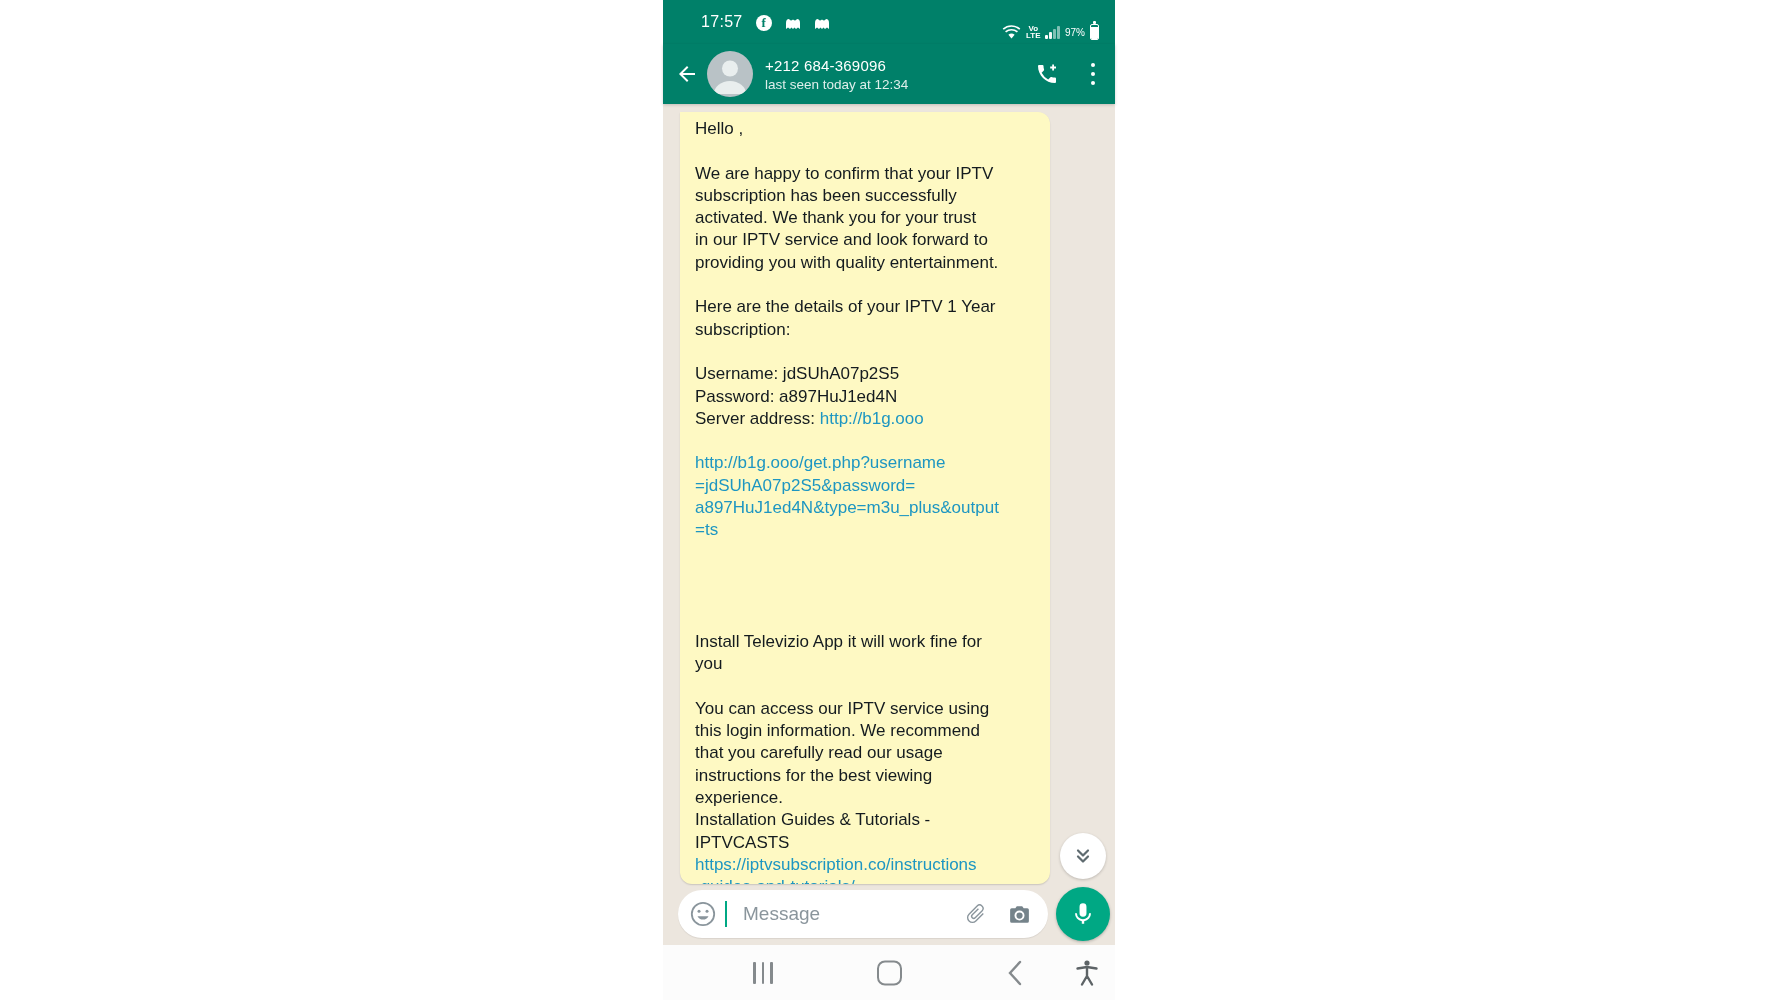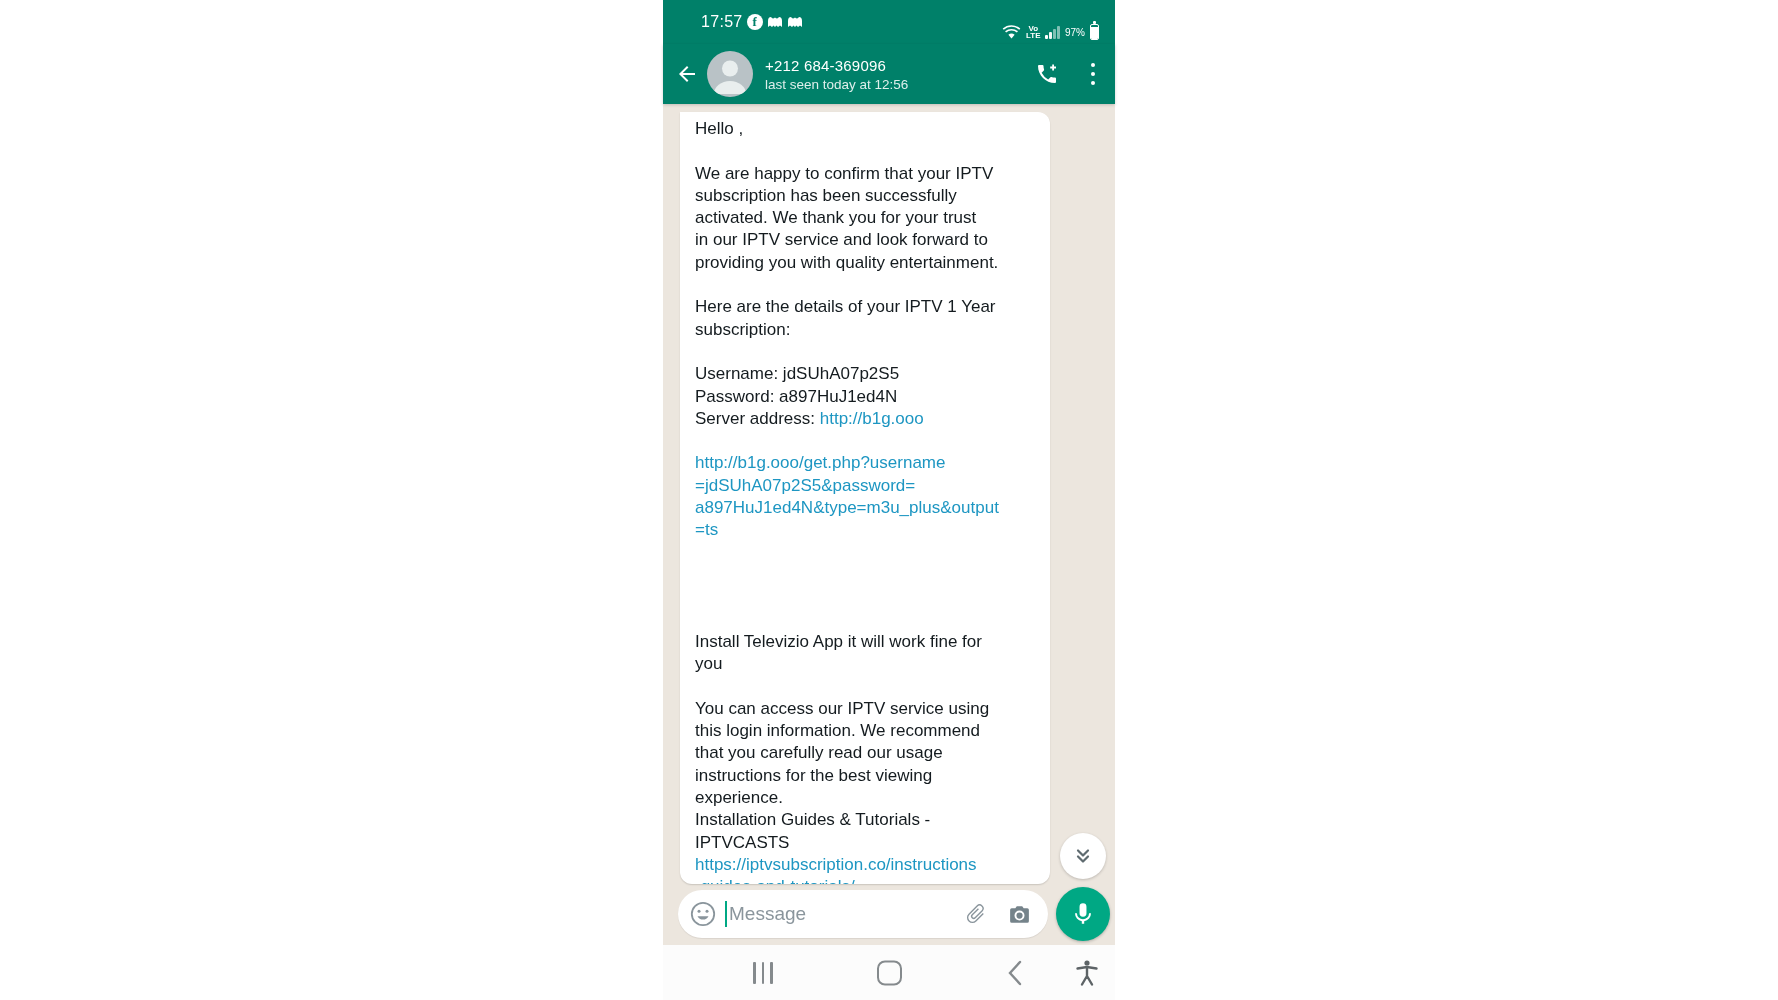--- a/index.html
+++ b/index.html
@@ -15,21 +15,21 @@
   body{width:1778px;height:1000px;position:relative;background:#ffffff;
        font-family:"Liberation Sans", sans-serif;overflow:hidden;}
 
   .phone{position:absolute;left:663px;top:0;width:452px;height:1000px;
          background:var(--wallpaper);}
 
   
   .statusbar{position:absolute;left:0;top:0;width:100%;height:44px;
              background:var(--teal);display:flex;align-items:center;
              padding:0 16px 0 38px;color:#fff;}
-  .sb-left{display:flex;align-items:center;gap:4px;}
+  .sb-left{display:flex;align-items:flex-end;gap:13px;}
   .sb-time{font-size:16px;letter-spacing:.3px;}
   .fb-icon{width:16px;height:16px;border-radius:50%;background:#fff;color:var(--teal);
            font-weight:bold;font-size:13px;line-height:16px;text-align:center;
            font-family:"Liberation Serif",serif;}
   .mask-icon{display:block;}
   .sb-right{margin-left:auto;display:flex;align-items:center;gap:5px;margin-top:20px;}
   .volte{display:flex;flex-direction:column;align-items:center;line-height:7px;
          font-size:8px;font-weight:bold;}
   .sigbars{display:flex;align-items:flex-end;gap:1.5px;height:13px;}
   .sigbars i{display:block;width:2.5px;background:#fff;border-radius:1px;}
@@ -53,40 +53,40 @@
   .head-title{margin-left:12px;display:flex;flex-direction:column;gap:3px;min-width:0;}
   .contact-name{font-size:15px;font-weight:500;letter-spacing:.2px;}
   .last-seen{font-size:13.5px;color:rgba(255,255,255,.87);}
   .head-actions{margin-left:auto;display:flex;align-items:center;gap:30px;}
   .dots{display:flex;flex-direction:column;gap:4.5px;padding:2px;}
   .dots i{width:4.5px;height:4.5px;border-radius:50%;background:#fff;display:block;}
 
   
   .chat{position:absolute;left:0;top:104px;right:0;bottom:55px;background:var(--wallpaper);
         overflow:hidden;}
-  .bubble{position:absolute;left:17px;top:8px;width:370px;height:772px;background:#ffffff;
+  .bubble{position:absolute;left:17px;top:8px;width:370px;height:772px;background:#fef9c3;
           border-radius:0 12px 12px 12px;box-shadow:0 1px 1.5px rgba(0,0,0,.15);
           padding:6px 10px 0 15px;overflow:hidden;}
   .bubble::before{content:"";position:absolute;left:-8px;top:0;width:8px;height:13px;
                   background:#fff;clip-path:polygon(100% 0,100% 100%,0 0);}
   .msg-body{white-space:pre-line;font-size:17px;line-height:22.3px;color:var(--msg-text);
             overflow:hidden;height:100%;}
   .msg-link{color:var(--link);}
 
   .scrolldown{position:absolute;left:397px;top:729px;width:46px;height:46px;border-radius:50%;
               background:#fff;box-shadow:0 1px 3px rgba(0,0,0,.2);
               display:flex;align-items:center;justify-content:center;}
 
   
   .input-pill{position:absolute;left:15px;bottom:7px;width:370px;height:48px;background:#fff;
               border-radius:24px;display:flex;align-items:center;padding:0 16px 0 12px;
               box-shadow:0 1px 1px rgba(0,0,0,.08);}
   .caret{width:2px;height:26px;background:var(--mic-green);margin-left:9px;flex-shrink:0;}
   .msg-input{flex:1;border:none;outline:none;background:transparent;font-size:19px;
-             color:#701a75;margin-left:2px;min-width:0;
+             color:#701a75;margin-left:16px;min-width:0;
              font-family:"Liberation Sans",sans-serif;}
   .msg-input::placeholder{color:var(--muted-gray);}
   .pill-icons{display:flex;align-items:center;gap:20px;margin-left:6px;}
   .mic-btn{position:absolute;right:5px;bottom:4px;width:54px;height:54px;border-radius:50%;
            background:var(--mic-green);display:flex;align-items:center;justify-content:center;
            box-shadow:0 1px 3px rgba(0,0,0,.25);border:none;}
 
   
   .navbar{position:absolute;left:0;bottom:0;width:100%;height:55px;background:#fcfcfc;}
   .nav-item{position:absolute;top:50%;transform:translateY(-50%);display:flex;
@@ -140,21 +140,21 @@
       </svg>
     </div>
     <div class="avatar">
       <svg width="46" height="46" viewBox="0 0 46 46">
         <circle cx="23" cy="17.5" r="8" fill="#e9eeee"></circle>
         <path d="M7 43a16 13 0 0 1 32 0z" fill="#e9eeee"></path>
       </svg>
     </div>
     <div class="head-title">
       <span class="contact-name">+212 684-369096</span>
-      <span class="last-seen">last seen today at 12:56</span>
+      <span class="last-seen">last seen today at 12:34</span>
     </div>
     <div class="head-actions">
       <div style="display:flex;">
         <svg width="24" height="24" viewBox="0 0 24 24">
           <path fill="#fff" d="M6.62 10.79a15.05 15.05 0 0 0 6.59 6.59l2.2-2.2a1 1 0 0 1 1.02-.24c1.12.37 2.33.57 3.57.57a1 1 0 0 1 1 1V20a1 1 0 0 1-1 1C10.6 21 3 13.4 3 4a1 1 0 0 1 1-1h3.5a1 1 0 0 1 1 1c0 1.24.2 2.45.57 3.57a1 1 0 0 1-.25 1.02l-2.2 2.2z"></path>
           <path fill="#fff" d="M17.2 2.6h1.8v2h2v1.8h-2v2h-1.8v-2h-2V4.6h2z"></path>
         </svg>
       </div>
       <div class="dots">
         <i></i>

